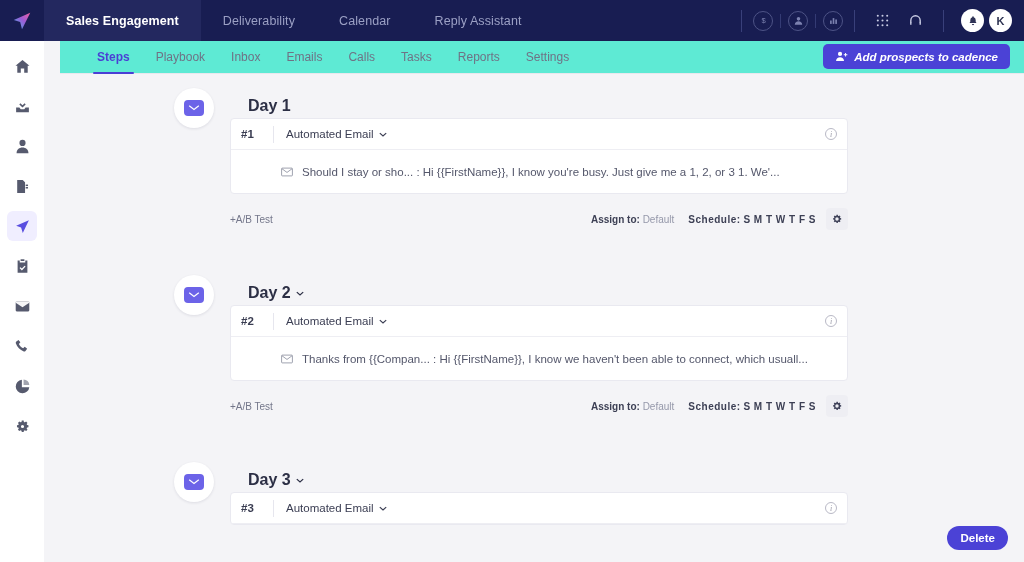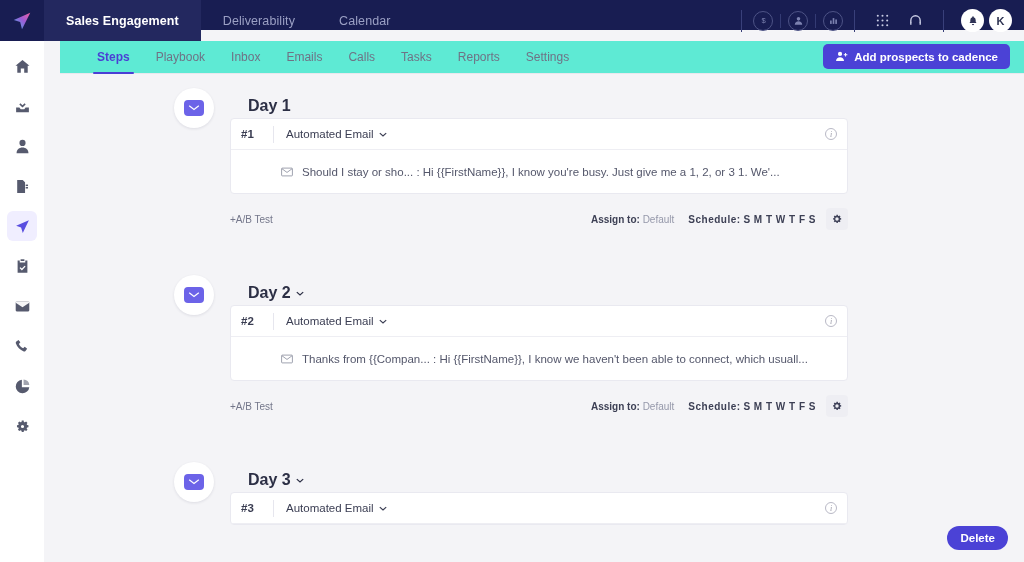--- a/index.html
+++ b/index.html
@@ -5,21 +5,21 @@
   * { box-sizing: border-box; margin: 0; padding: 0; }
   html, body {
     width: 1024px; height: 562px;
     font-family: "Liberation Sans", sans-serif;
     background: #f4f4f7;
     overflow: hidden;
   }
 
   
   .topbar {
-    position: absolute; top: 0; left: 0; width: 1024px; height: 30px;
+    position: absolute; top: 0; left: 0; width: 1024px; height: 41px;
     background: #181d52;
     display: flex; align-items: stretch;
     z-index: 20;
   }
   .logo-cell {
     width: 44px; height: 41px;
     display: flex; align-items: center; justify-content: center;
     background: #181d52;
   }
   .logo-glyph { display:block; }
@@ -130,20 +130,21 @@
     height: 25px;
     background: #4b42d6;
     color: #ffffff;
     border: none; border-radius: 5px;
     font-family: "Liberation Sans", sans-serif;
     font-size: 11.5px; font-weight: bold;
     padding: 0 12px;
     display: flex; align-items: center; gap: 6px;
     cursor: pointer;
     z-index: 11;
+    font-style: italic;
   }
 
   
   .canvas {
     position: absolute; top: 74px; left: 44px;
     width: 980px; height: 488px;
     background: #f4f4f7;
     overflow: hidden;
   }
 
@@ -264,20 +265,23 @@
   <div class="topnav">
     <div class="topnav-item active">
         <span>Sales Engagement</span>
       </div>
     <div class="topnav-item">
         <span>Deliverability</span>
       </div>
     <div class="topnav-item">
         <span>Calendar</span>
       </div>
+    <div class="topnav-item">
+        <span>Reply Assistant</span>
+      </div>
   </div>
 
   <div class="topbar-spacer"></div>
 
   <div class="topbar-right">
     <div class="vdiv"></div>
 
     <div class="circ-ico">
       <svg width="11" height="11" viewBox="0 0 16 16">
           <text x="8" y="12" font-size="11" fill="#7c82b0" text-anchor="middle" font-family="Liberation Sans">$</text>

